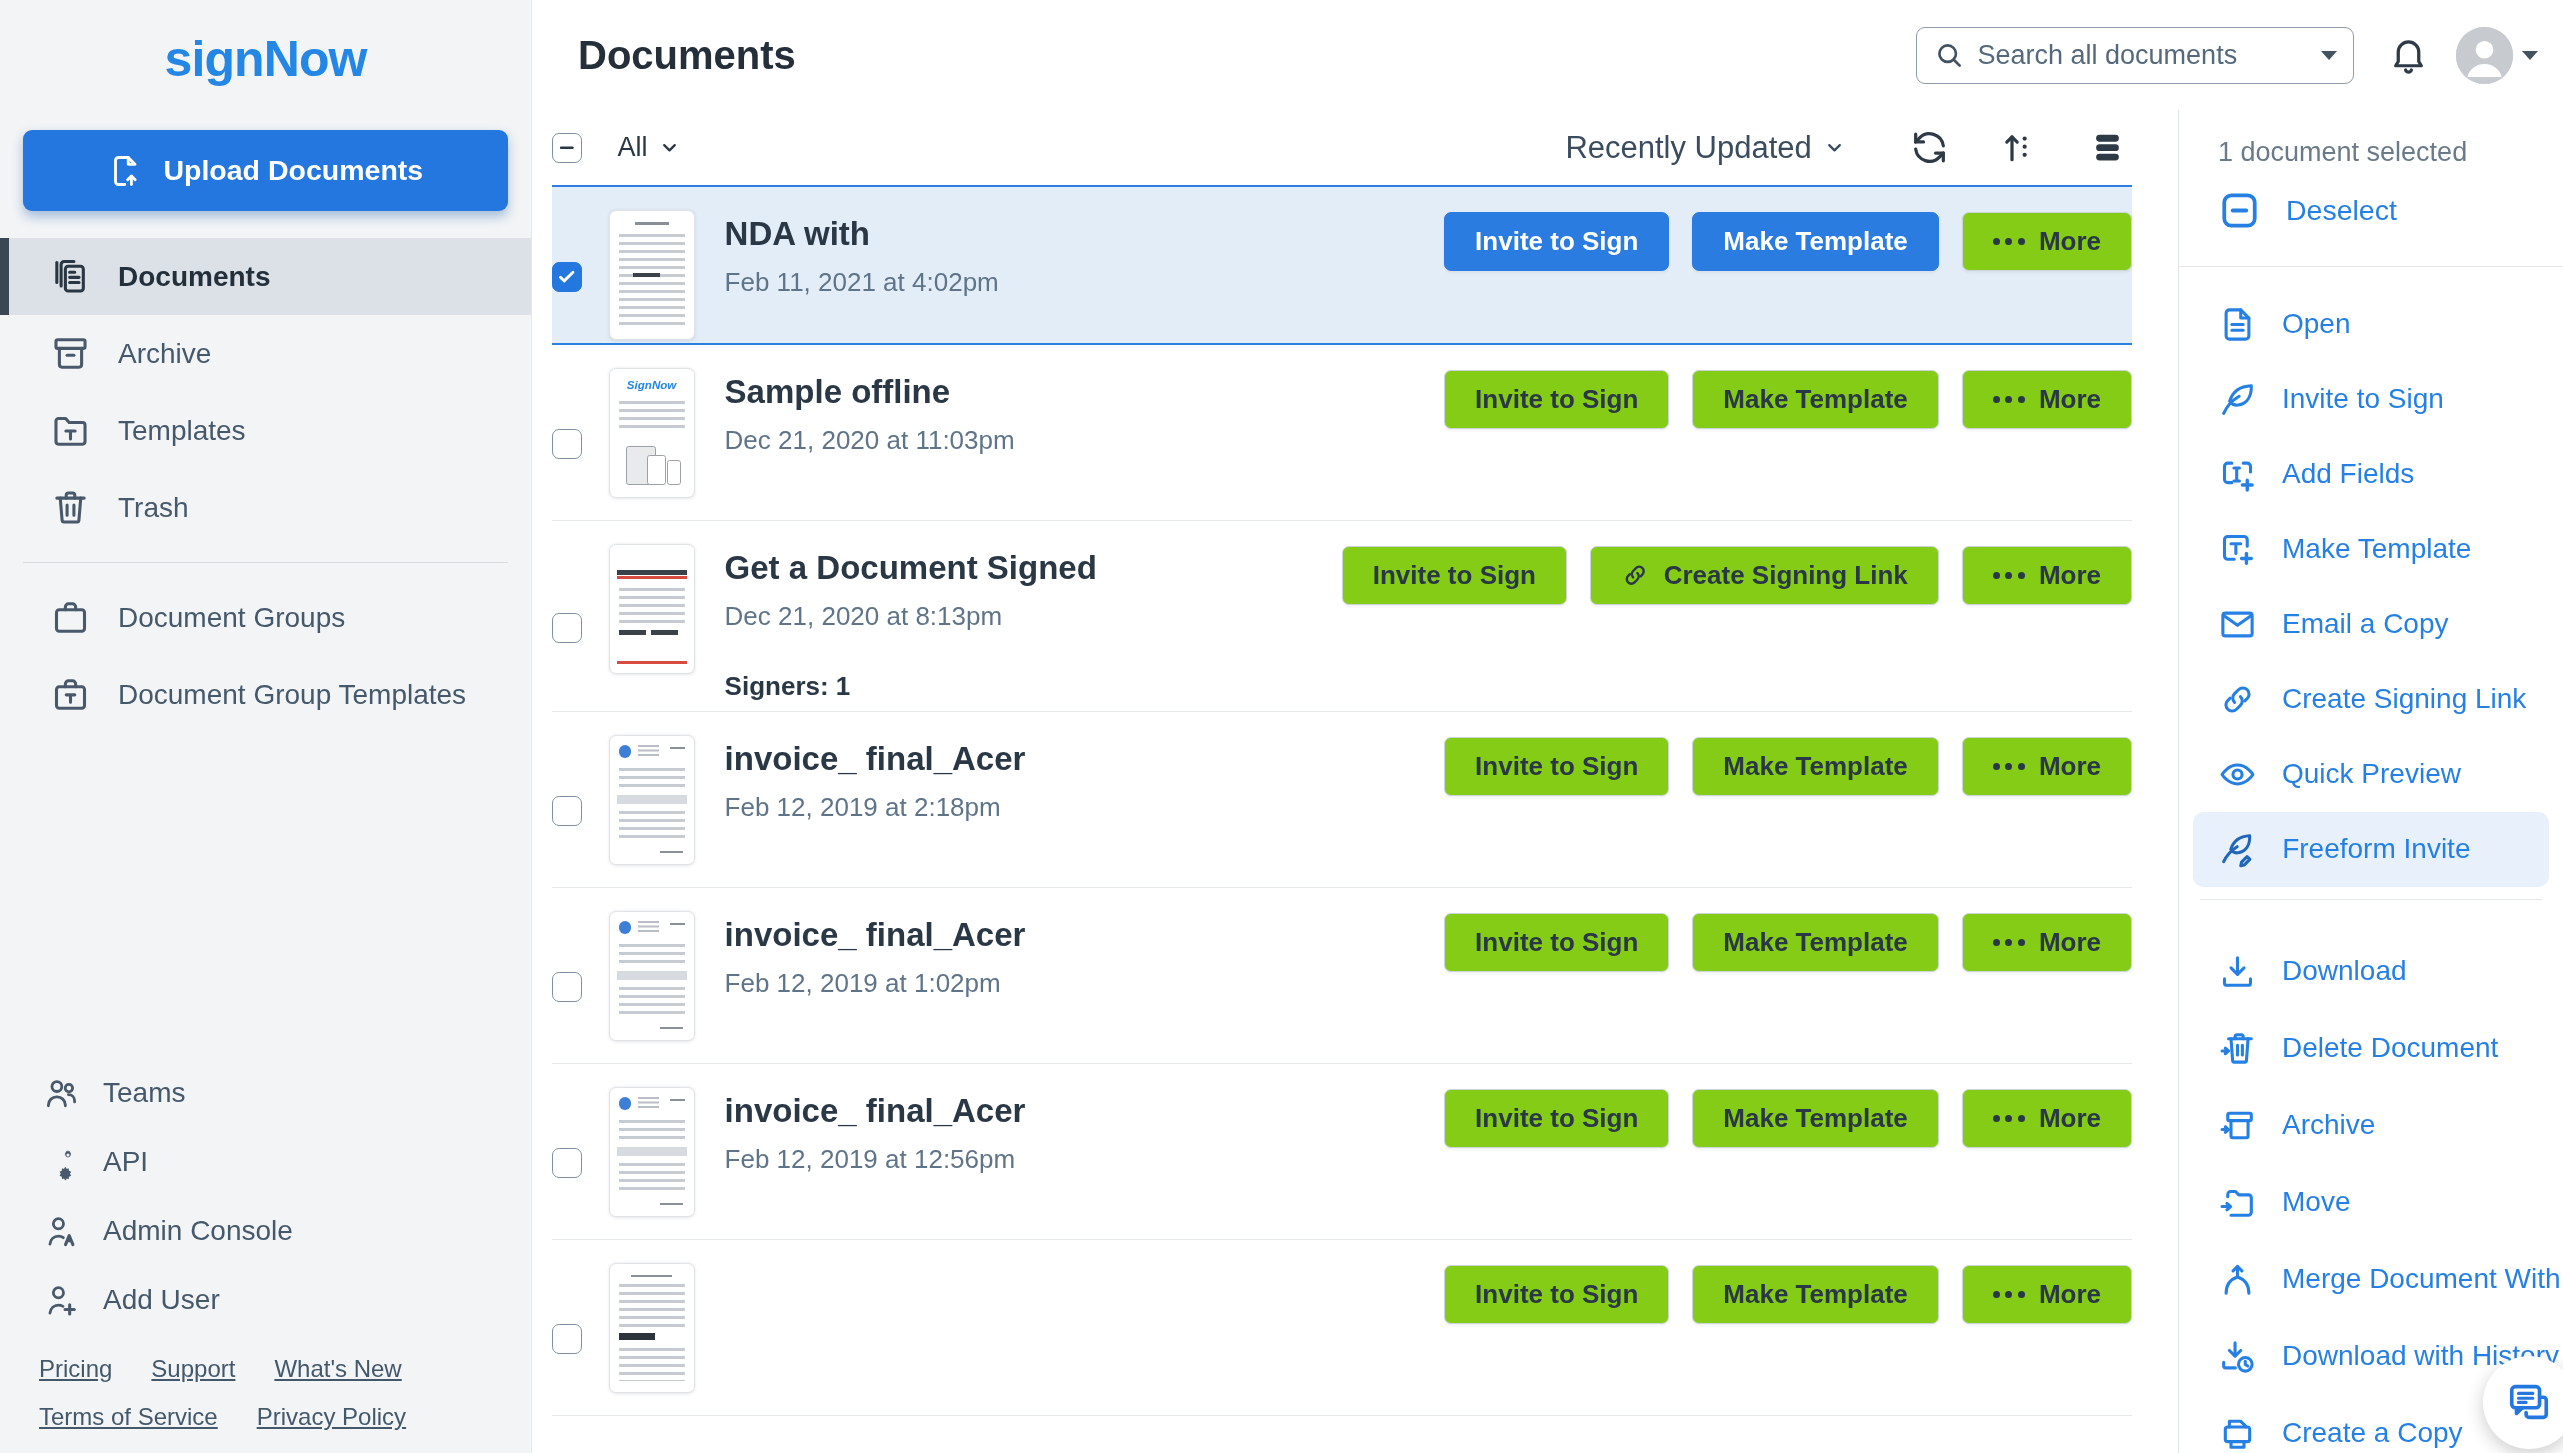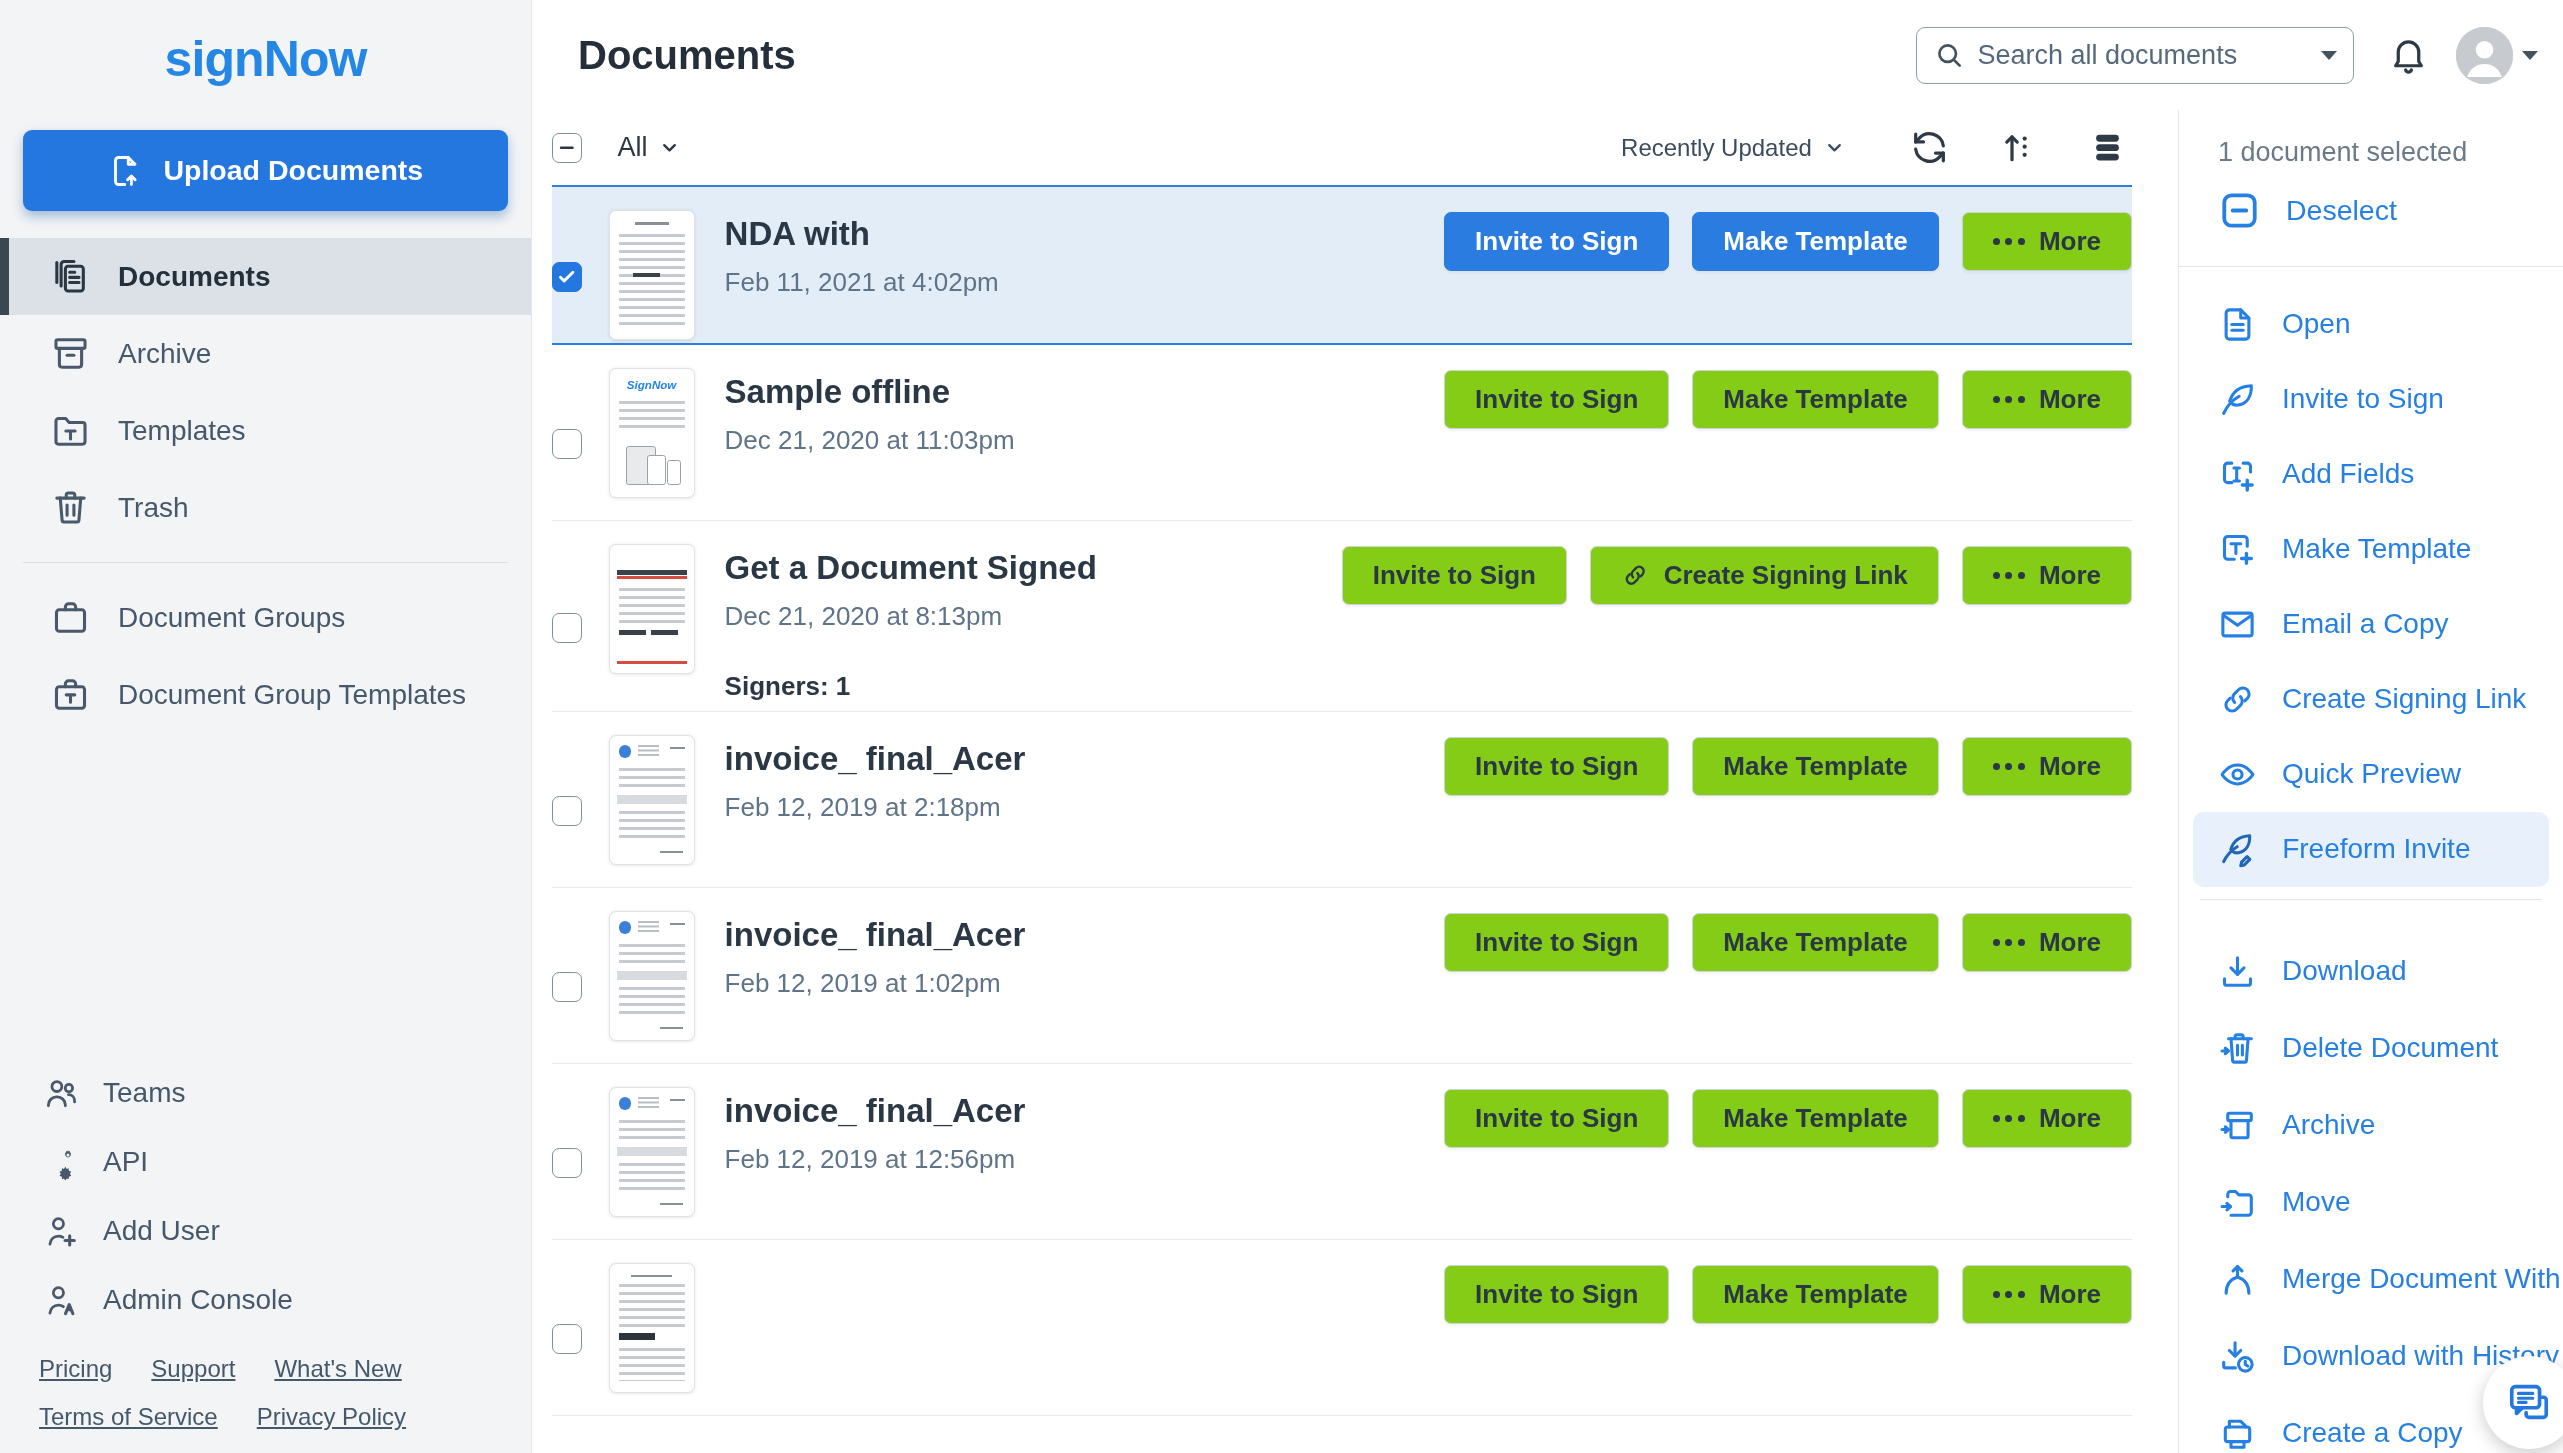--- a/index.html
+++ b/index.html
@@ -61,21 +61,21 @@
   .content{ flex:1; display:flex; min-height:0;}
   .list-area{ flex:1; min-width:0; display:flex; flex-direction:column; padding:0 46px 0 19.6px; background:#fff;}
   .toolbar{ height:75px; display:flex; align-items:center; gap:18px; padding-right:5.3px;}
   .cb{
     width:30px; height:30px; border-radius:7.1px; border:1.8px solid #7E8F9D; background:#fff;
     display:flex; align-items:center; justify-content:center; cursor:pointer; flex:none;
   }
   .cb.checked{ background:#2577E0; border-color:#2577E0; }
   .filter{ display:flex; align-items:center; gap:10.7px; font-size:27px; color:#2A3744; margin-left:18px; cursor:pointer;}
   .tspace{ flex:1;}
-  .sortsel{ display:flex; align-items:center; gap:10.7px; font-size:24px; color:#3A4C5E; cursor:pointer; margin-right:14.2px;}
+  .sortsel{ display:flex; align-items:center; gap:10.7px; font-size:31px; color:#3A4C5E; cursor:pointer; margin-right:14.2px;}
   .tool-ic{ color:#2E3B47; cursor:pointer; margin-left:32px;}
   
   .rows{ flex:1; display:flex; flex-direction:column;}
   .doc-row{
     display:flex; align-items:flex-start; min-height:176px; border-bottom:0.9px solid #E7EAEC; position:relative;
     background:#fff; padding-top:23px;
   }
   .doc-row.selected{
     background:#E3EDF8; border-top:2.7px solid #2B7FE0; border-bottom:2.7px solid #2B7FE0; min-height:160px;
   }
@@ -222,35 +222,35 @@
           <path d="M15 4.6l.7.2.5-.7.5.7.7-.2.1.9.8.3-.45.75.45.75-.8.3-.1.9-.7-.2-.5.7-.5-.7-.7.2-.1-.9-.8-.3.45-.75-.45-.75.8-.3z"></path>
           <circle cx="16.2" cy="7.1" r="1" fill="#F2F4F6"></circle>
         </svg>
       </span>
       <span>API</span>
     </div>
     <div class="nav-item small">
       <span class="nic">
         <svg width="37" height="37" viewBox="0 0 24 24" fill="none" stroke="currentColor" stroke-width="1.8" stroke-linecap="round" stroke-linejoin="round">
           <circle cx="10" cy="7" r="3.3"></circle>
+            <path d="M4.5 20.2c.4-3.2 2.6-5.2 5.5-5.2 1.2 0 2.3.3 3.2 1"></path>
+          <path d="M14.6 20.5l2.4-5.8 2.4 5.8M15.7 18h2.7" stroke-width="2"></path>
+        </svg>
+      </span>
+      <span>Admin Console</span>
+    </div>
+    <div class="nav-item small">
+      <span class="nic">
+        <svg width="37" height="37" viewBox="0 0 24 24" fill="none" stroke="currentColor" stroke-width="1.8" stroke-linecap="round" stroke-linejoin="round">
+          <circle cx="10" cy="7" r="3.3"></circle>
             <path d="M4.5 20.2c.4-3.2 2.6-5.2 5.5-5.2 1.1 0 2.1.3 3 .8"></path>
           <path d="M17.3 14.8v6M14.3 17.8h6" stroke-width="2"></path>
         </svg>
       </span>
       <span>Add User</span>
-    </div>
-    <div class="nav-item small">
-      <span class="nic">
-        <svg width="37" height="37" viewBox="0 0 24 24" fill="none" stroke="currentColor" stroke-width="1.8" stroke-linecap="round" stroke-linejoin="round">
-          <circle cx="10" cy="7" r="3.3"></circle>
-            <path d="M4.5 20.2c.4-3.2 2.6-5.2 5.5-5.2 1.2 0 2.3.3 3.2 1"></path>
-          <path d="M14.6 20.5l2.4-5.8 2.4 5.8M15.7 18h2.7" stroke-width="2"></path>
-        </svg>
-      </span>
-      <span>Admin Console</span>
     </div>
 
     <div class="side-footer">
       <a>Pricing</a>
       <a>Support</a>
       <a>What's New</a>
       <a>Terms of Service</a>
       <a>Privacy Policy</a>
     </div>
   </div>

